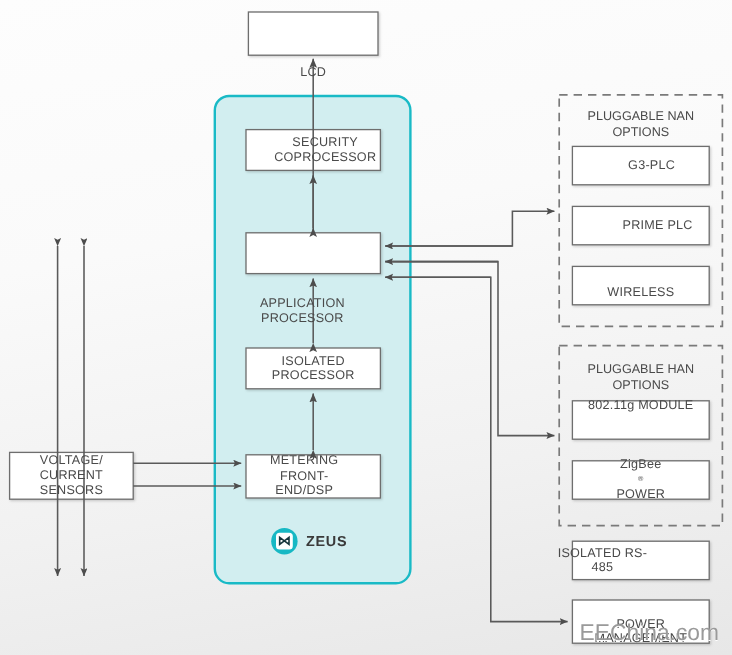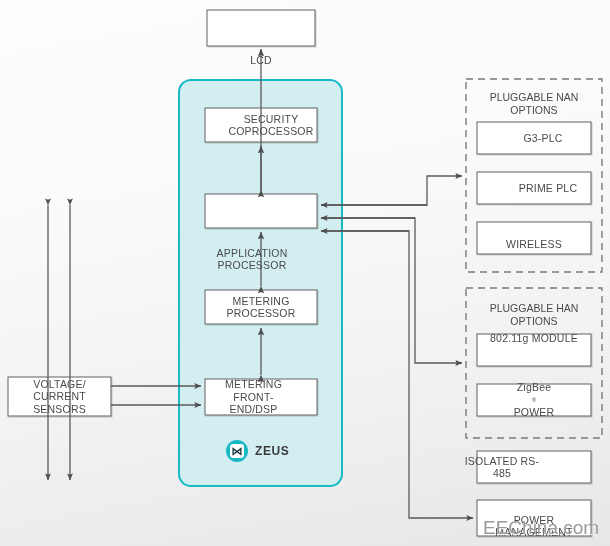--- a/index.html
+++ b/index.html
@@ -146,21 +146,21 @@
   <span>SECURITY
 COPROCESSOR</span>
 </div>
 
 <div class="box" style="left:196px;top:194px;width:112px;height:34px;border:none;background:transparent;box-shadow:none;margin-top:48px;">
   <span>APPLICATION
 PROCESSOR</span>
 </div>
 
 <div class="box" style="left:205px;top:290px;width:112px;height:34px;border:none;background:transparent;box-shadow:none;">
-  <span>METERING
+  <span>ISOLATED
 PROCESSOR</span>
 </div>
 
 <div class="box" style="left:205px;top:379px;width:97px;height:36px;border:none;background:transparent;box-shadow:none;">
   <span>METERING FRONT-
 END/DSP</span>
 </div>
 
 <div class="zeus-logo" style="left:226px;top:440px;">
   <div class="zeus-mark">

